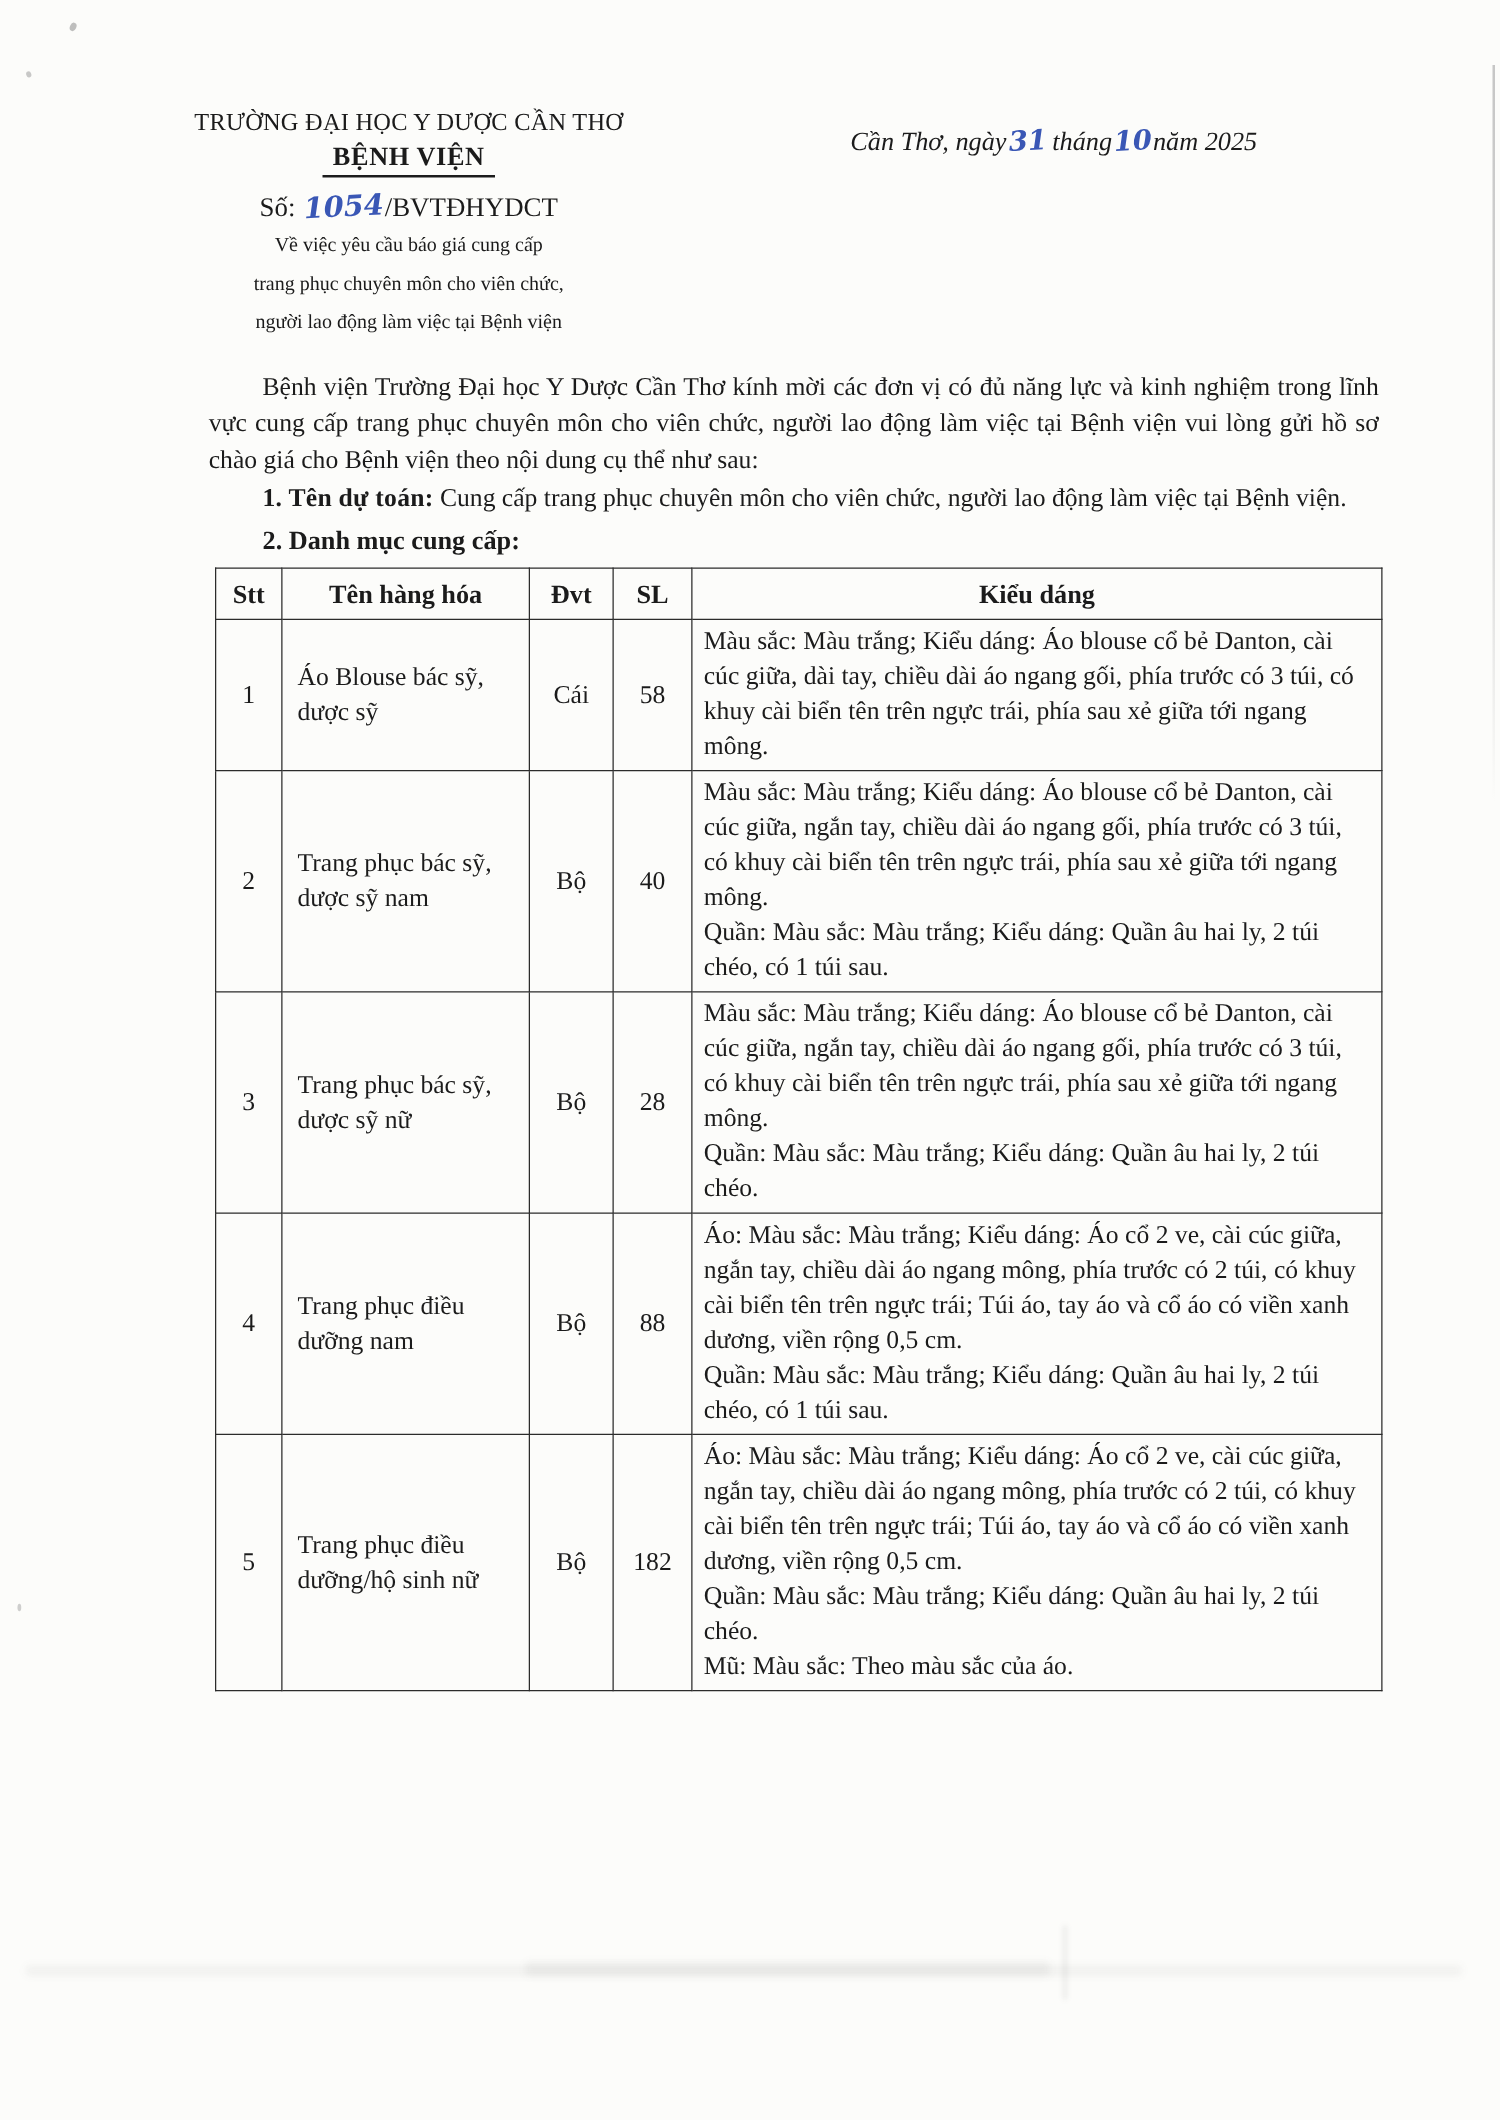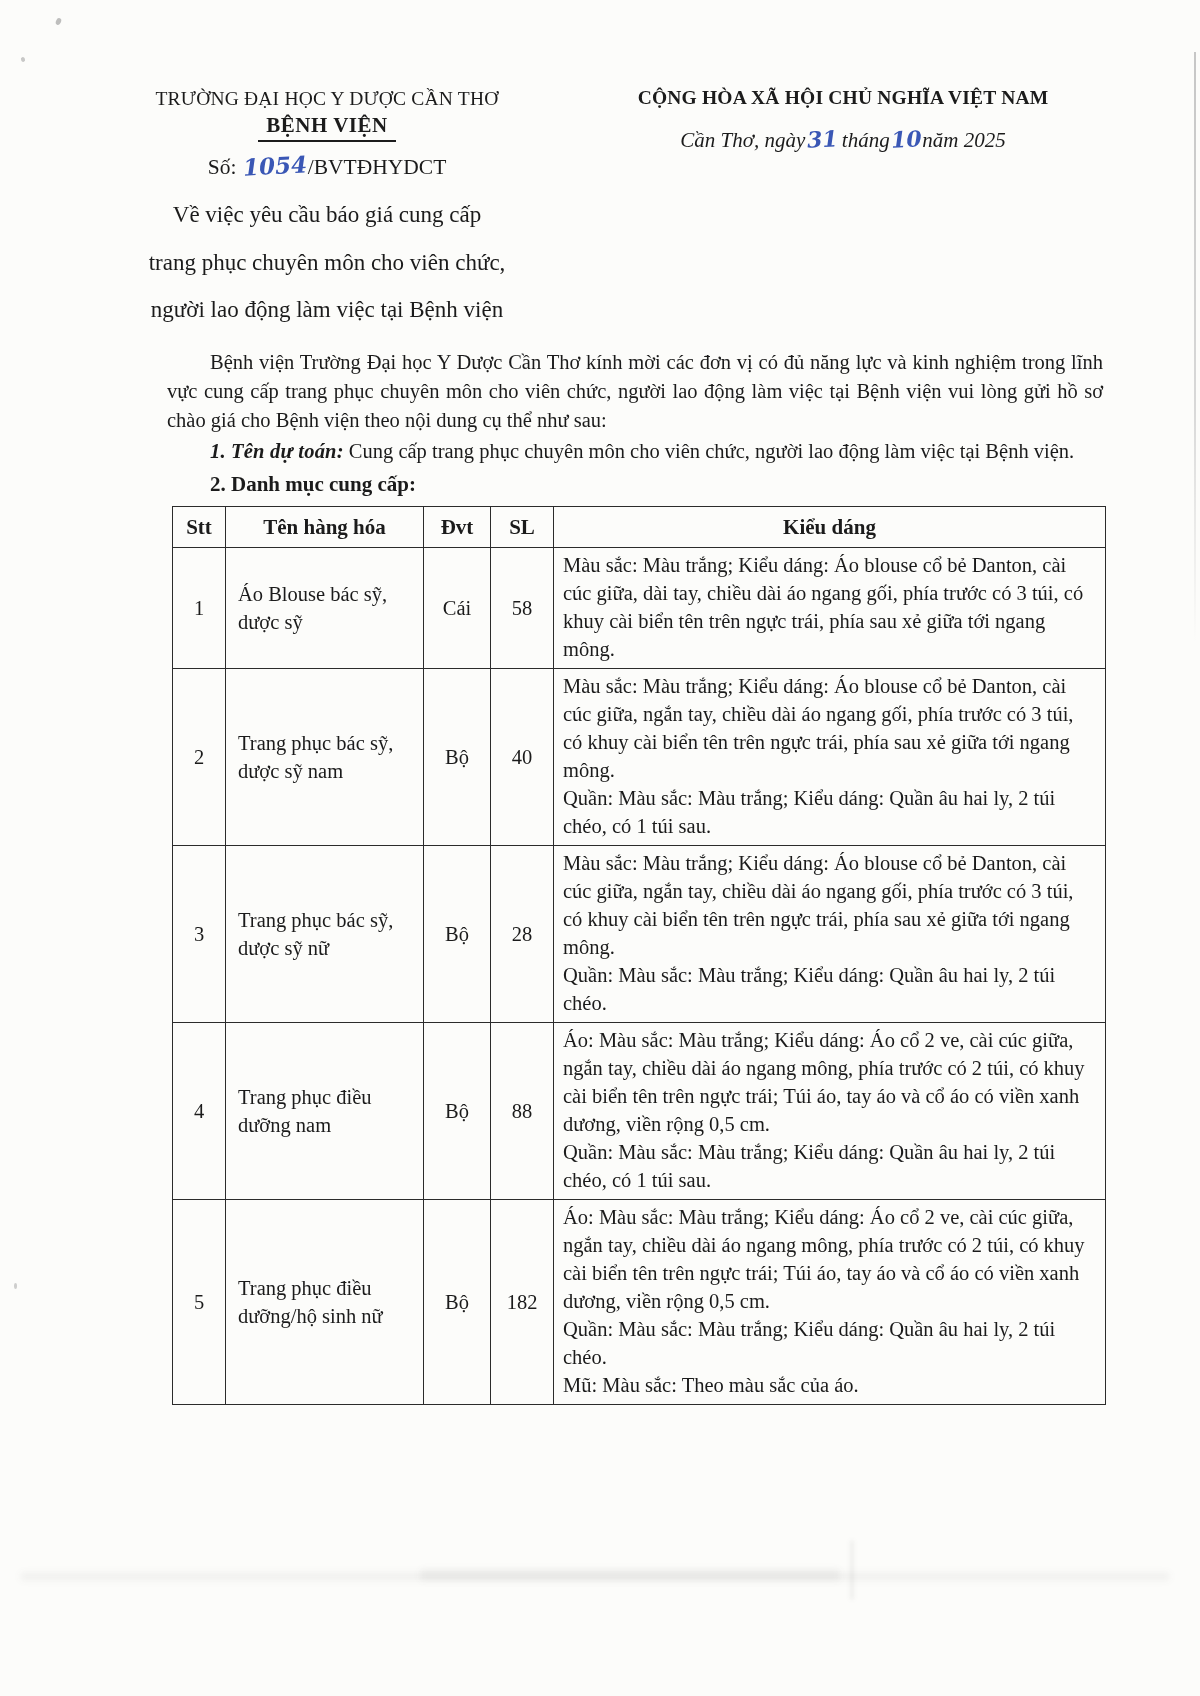--- a/index.html
+++ b/index.html
@@ -17,21 +17,21 @@
 
   
   .doc-header { display:flex; margin-left:-35px;gap:24px; }
   .header-left  { width:390px; text-align:center; }
   .header-right { width:470px; margin-left:62px; text-align:center; }
 
   .org-parent { font-size:19.5px; letter-spacing:.2px; line-height:27px; }
   .org-name   { display:inline-block; font-size:21px; font-weight:bold; letter-spacing:.5px;
                 border-bottom:2px solid #1c1c1c; padding:0 8px 2px 8px; line-height:26px; }
   .doc-number { font-size:21.5px; margin-top:9px; line-height:30px; }
-  .subject    { font-size:23px; line-height:28.5px; margin-top:19px; }
+  .subject    { font-size:16px; line-height:28.5px; margin-top:2px; }
 
   .motto-top  { font-size:19.5px; font-weight:bold; line-height:26px; letter-spacing:.2px; }
   .motto-sub  { display:inline-block; font-size:21px; font-weight:bold;
                 border-bottom:2px solid #1c1c1c; padding:0 2px 3px 2px; margin-top:3px; line-height:27px; }
   .dateline   { font-size:21px; font-style:italic; margin-top:13px; line-height:30px; }
 
   .hand {
     display:inline-block;
     font-family:"DejaVu Serif",serif;
     font-style:italic; font-weight:600;
@@ -43,21 +43,21 @@
   .hand-month{ font-size:22px; margin:0 1px; }
 
   
   .salutation { text-align:center; font-weight:bold; font-size:21px; margin-top:33px; }
   .intro {
     margin-top:23px;
     font-size:20.5px; line-height:29px;
     text-align:justify; text-indent:43px;
   }
   .item1 { font-size:20.5px; line-height:29px; text-align:justify; text-indent:43px; margin-top:2px; }
-  .item1 b { letter-spacing:.2px;font-style:italic; }
+  .item1 b { letter-spacing:.2px; }
   .item2 { font-size:21px; font-weight:bold; margin-top:6px; text-indent:43px; }
 
   
   table.supply {
     border-collapse:collapse;
     margin:9px 0 0 5px;
     width:933px;
     table-layout:fixed;
   }
   table.supply th, table.supply td {
@@ -108,21 +108,20 @@
         <div><span class="org-name">BỆNH VIỆN</span></div>
         <div class="doc-number">
           <span>Số:</span>
           <span class="hand hand-no">1054</span><span>/BVTĐHYDCT</span>
         </div>
         <div class="subject">Về việc yêu cầu báo giá cung cấp</div>
         <div class="subject">trang phục chuyên môn cho viên chức,</div>
         <div class="subject">người lao động làm việc tại Bệnh viện</div>
       </div>
       <div class="header-right">
-        <div class="motto-top">CỘNG HÒA XÃ HỘI CHỦ NGHĨA VIỆT NAM</div>
         <div class="dateline">
           <span>Cần Thơ, ngày</span><span class="hand hand-day">31</span><span>tháng</span><span class="hand hand-month">10</span><span>năm 2025</span>
         </div>
       </div>
     </div>
 
 
     <p class="intro">Bệnh viện Trường Đại học Y Dược Cần Thơ kính mời các đơn vị có đủ năng lực và kinh nghiệm trong lĩnh vực cung cấp trang phục chuyên môn cho viên chức, người lao động làm việc tại Bệnh viện vui lòng gửi hồ sơ chào giá cho Bệnh viện theo nội dung cụ thể như sau:</p>
 
     <p class="item1"><b>1. Tên dự toán:</b><span> Cung cấp trang phục chuyên môn cho viên chức, người lao động làm việc tại Bệnh viện.</span></p>

